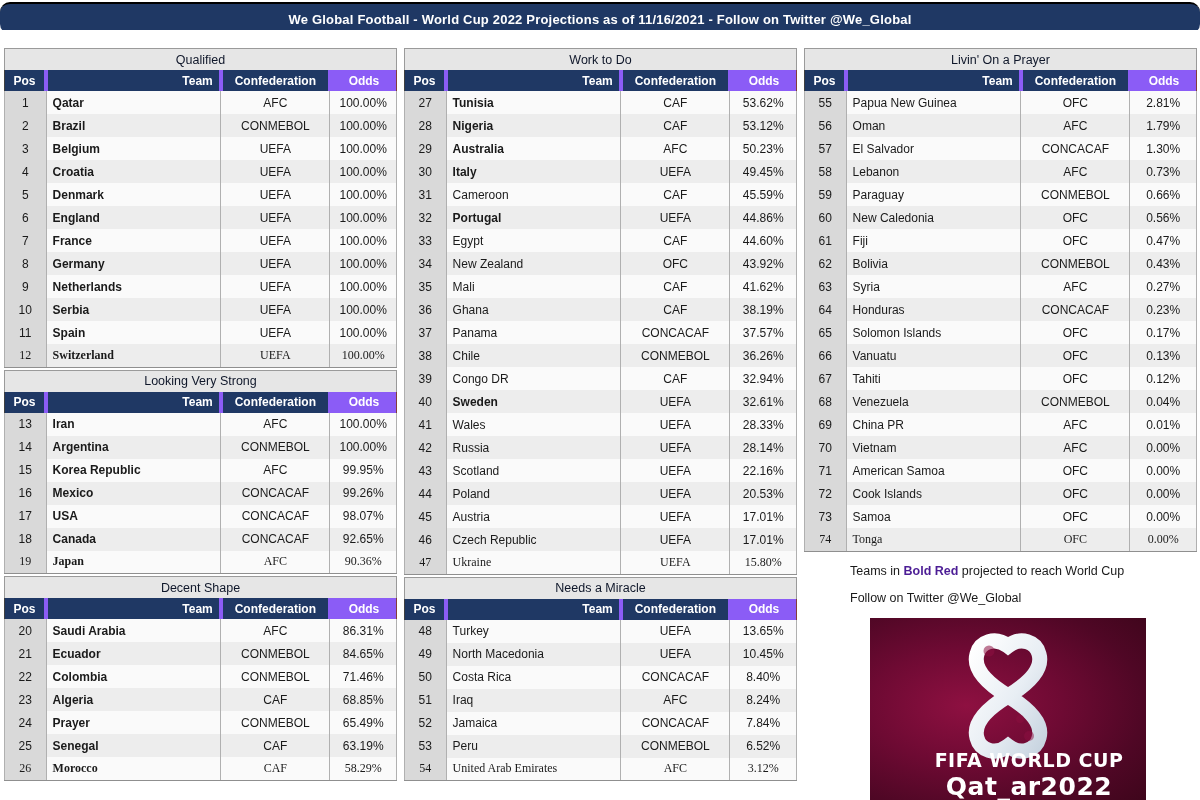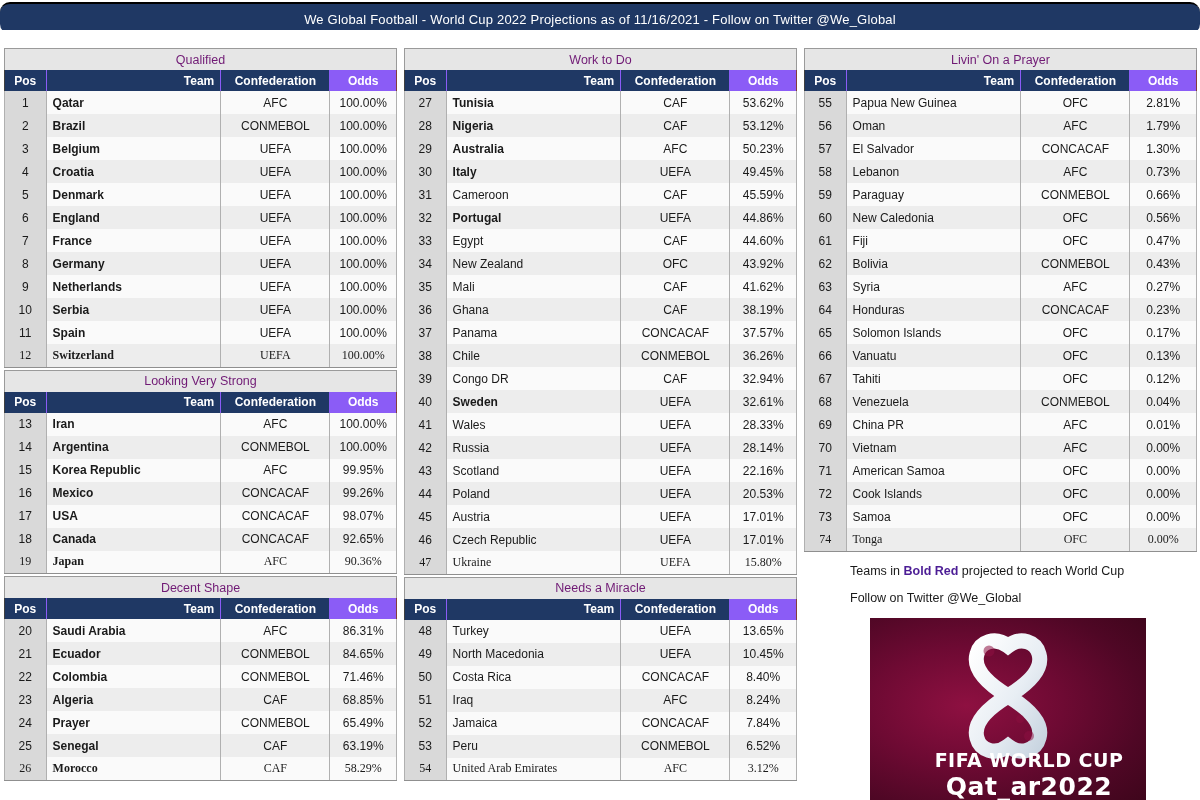--- a/index.html
+++ b/index.html
@@ -18,21 +18,21 @@
 
   
   .title-bar {
     position: absolute;
     left: 0; top: 2px;
     width: 1200px; height: 32px;
     background: #1F3864;
     border-top: 2px solid #000;
     color: #ffffff;
     display: flex; align-items: center; justify-content: center;
-    font-size: 13px; font-weight: normal;
+    font-size: 13px; font-weight: bold;
     letter-spacing: .2px;
     border-radius: 10px;
   }
   .title-spacer {
     position: absolute;
     left: 0; top: 30px; width: 1200px; height: 18px;
     background: #FFFFFF;
   }
 
   
@@ -46,37 +46,37 @@
   .col { width: 400px; flex: 0 0 400px; }
   .col-pad { padding: 0 3px 0 4px; }
 
   
   .section { margin-bottom: 2px; }
   .section-title {
     height: 22px;
     background: #E6E6E6;
     border: 1px solid #9a9a9a;
     border-bottom: none;
-    color: #701a75;
+    color: #0f172a;
     display: flex; align-items: center; justify-content: center;
     font-size: 12.5px;
   }
   table.tbl {
     width: 100%;
     border-collapse: collapse;
     table-layout: fixed;
     font-size: 12px;
   }
   table.tbl th {
     height: 21px;
     background: #1F3864;
     color: #FFFFFF;
     font-size: 12px;
     font-weight: bold;
-    border-right: 1px solid #8b5cf6;
+    border-right: 4px solid #8b5cf6;
     padding: 0 6px;
   }
   table.tbl th.th-pos { width: 40px; text-align: center; border-left: 1px solid #404040; }
   table.tbl th.th-team { width: 168px; text-align: right; }
   table.tbl th.th-conf { width: 105px; text-align: center; }
   table.tbl th.th-odds {
     width: 64px; text-align: center;
     background: #8b5cf6; border-right: 1px solid #843C3C;
   }
   table.tbl td {

